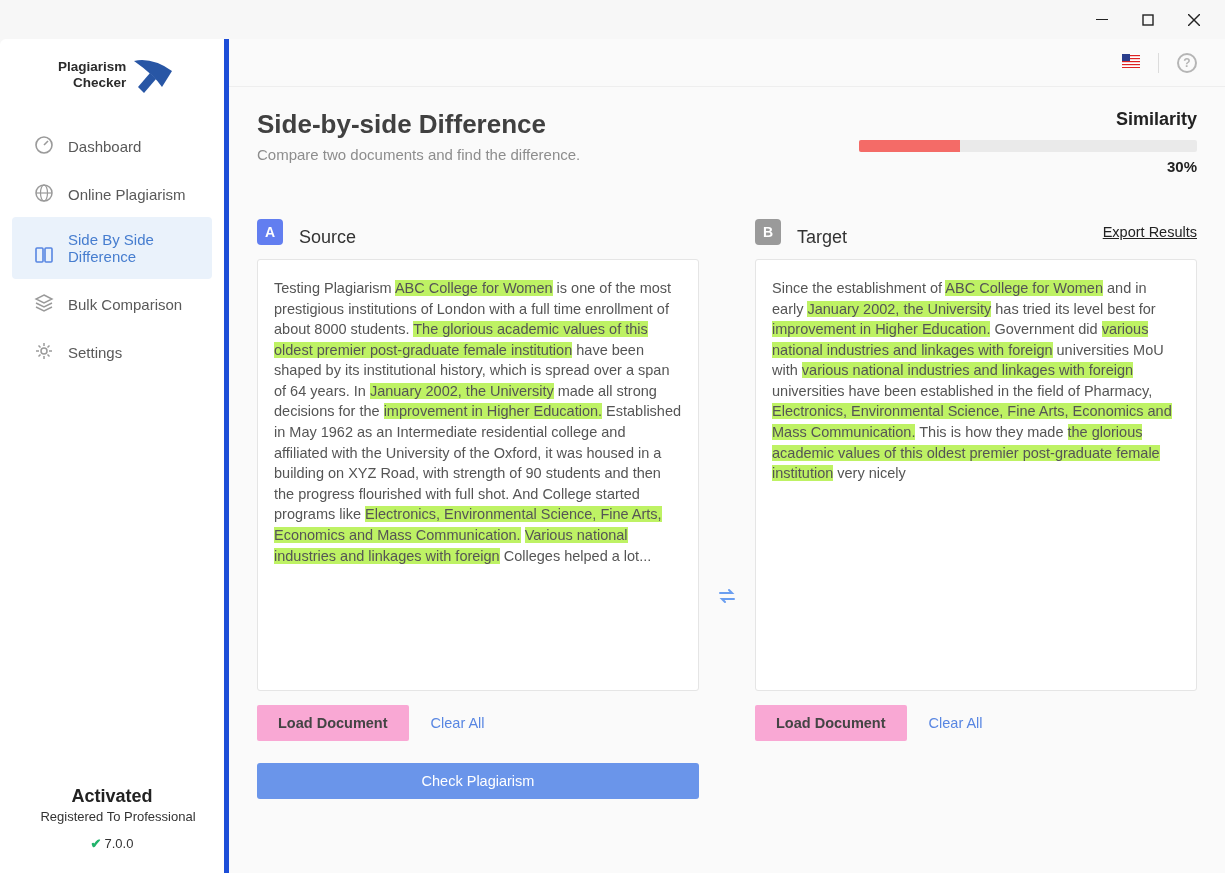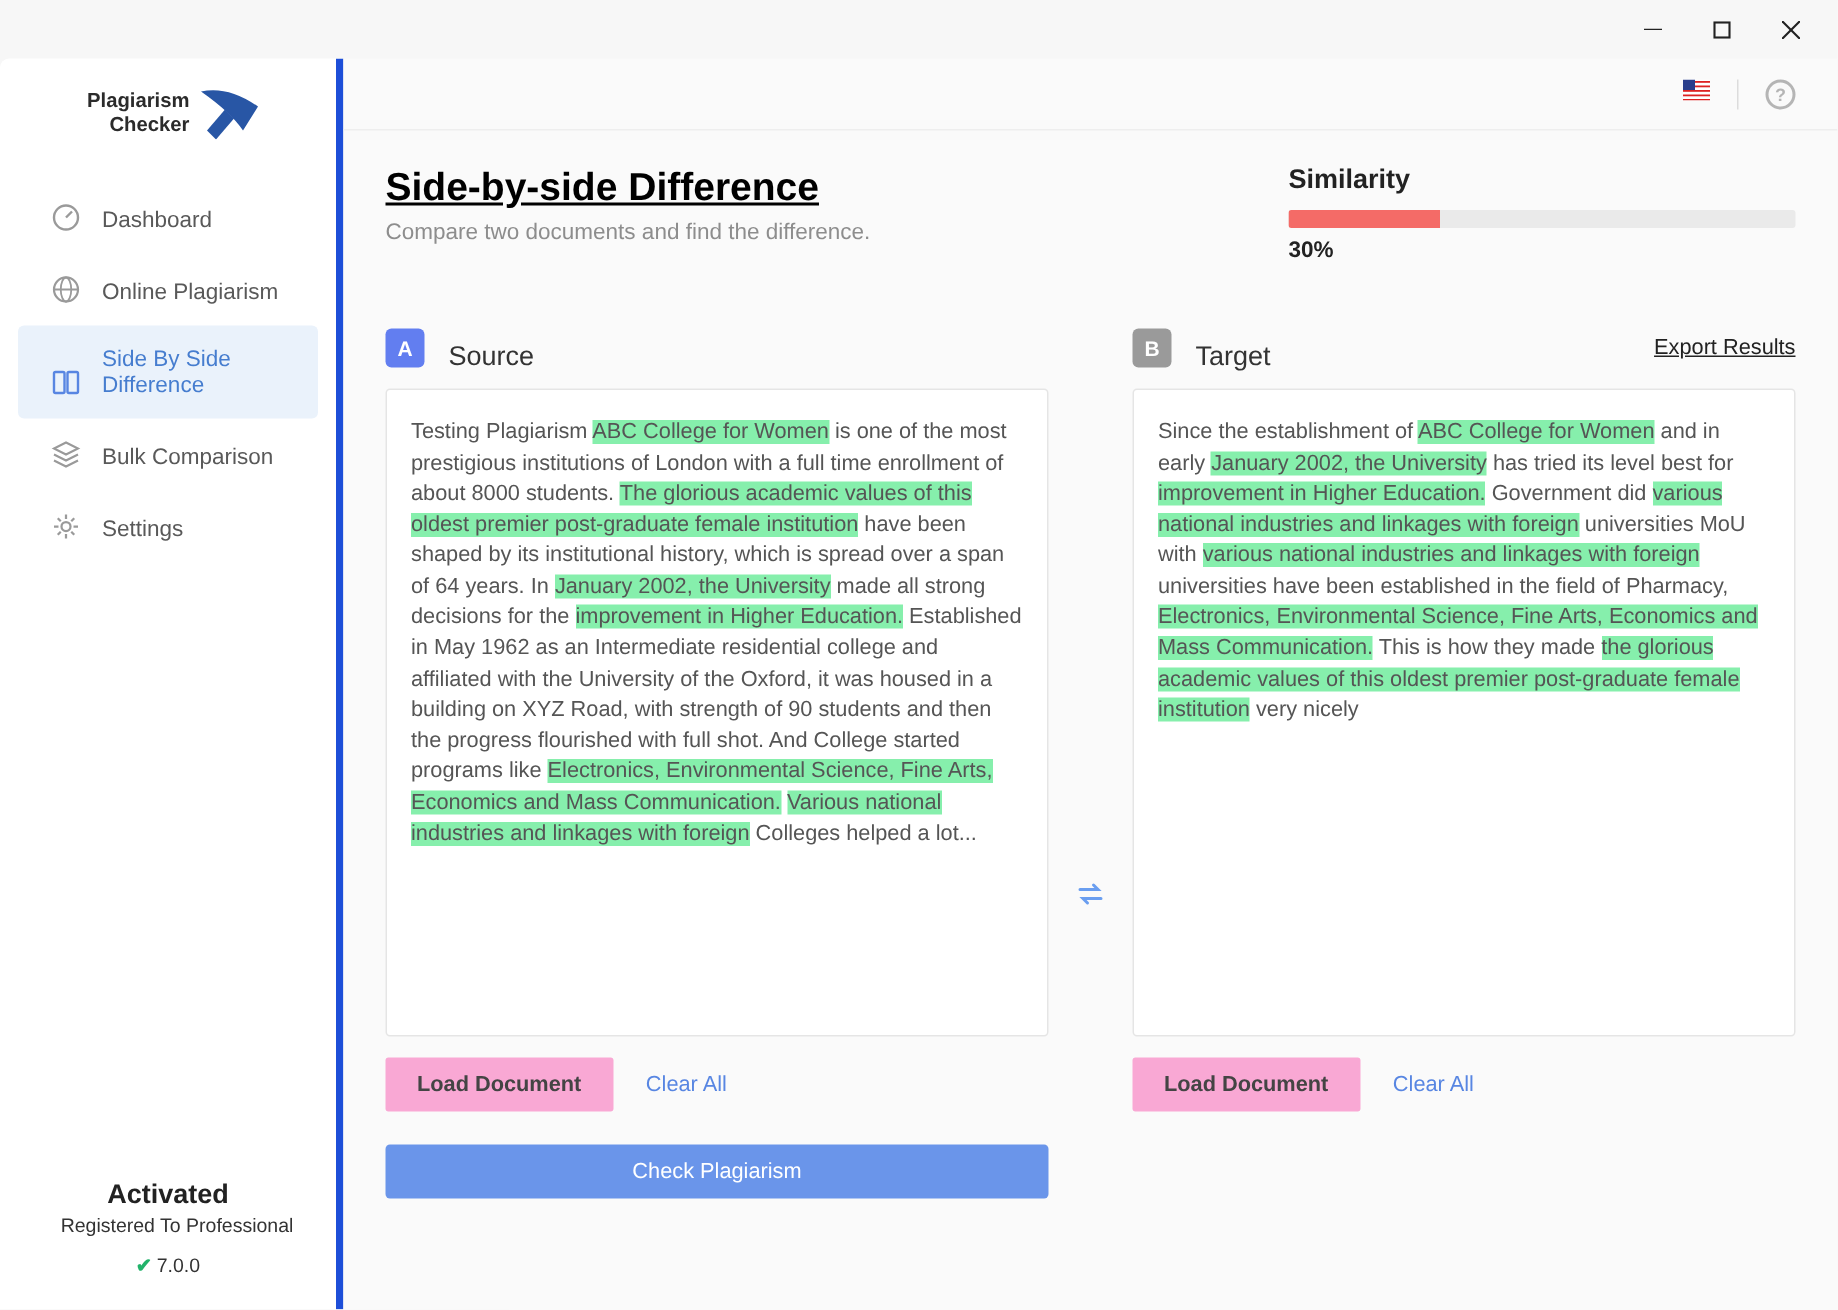--- a/index.html
+++ b/index.html
@@ -28,40 +28,40 @@
 .license-ver .check { color:#22b36b; font-weight:bold; margin-right:3px; }
 
 .content { flex:1; background:#fafafa; position:relative; }
 
 .topstrip { height:48px; display:flex; justify-content:flex-end; align-items:center; gap:18px; padding-right:28px; border-bottom:1px solid #eee; }
 .flag { width:18px; height:14px; }
 .vsep { width:1px; height:20px; background:#dcdcdc; }
 .help-icon { width:20px; height:20px; border:2px solid #b5b5b5; border-radius:50%; display:flex; align-items:center; justify-content:center; color:#b5b5b5; font-size:12px; font-weight:700; cursor:pointer; }
 
 .header-row { padding: 22px 28px 0 28px; display:flex; justify-content:space-between; align-items:flex-start; }
-.header-left h1 { font-size:26px; font-weight:700; color:#000000;text-decoration:underline; }
+.header-left h1 { font-size:26px; font-weight:700; color:#404040; }
 .header-left p { font-size:15px; color:#8d8d8d; margin-top:6px; }
-.header-right { text-align:left; }
+.header-right { text-align:right; }
 .sim-label { font-size:18px; font-weight:600; color:#222; margin-bottom:10px; }
 .sim-bar { width:338px; height:12px; background:#eaeaea; border-radius:2px; overflow:hidden; }
 .sim-fill { height:100%; background:#f46b67; width:30%; }
 .sim-pct { font-size:15px; font-weight:700; color:#222; margin-top:6px; }
 
 .panels { padding: 42px 28px 0 28px; display:flex; gap:0; position:relative; }
 .panel { width:442px; display:flex; flex-direction:column; }
 .panel-gap { width:56px; display:flex; align-items:center; justify-content:center; flex-direction:column; }
 .swap-icon { color:#6a9ef0; font-size:18px; margin-top:180px; }
 .panel-head { display:flex; align-items:center; gap:16px; margin-bottom:12px; height:30px; }
 .badge { width:26px; height:26px; border-radius:4px; display:flex; align-items:center; justify-content:center; color:#fff; font-size:14px; font-weight:600; }
 .badge.a { background:#627ef0; }
 .badge.b { background:#9a9a9a; }
 .panel-title { font-size:18px; color:#333;margin-top:11px; }
 .export { margin-left:auto; font-size:14.5px; color:#222; text-decoration:underline; cursor:pointer; }
 .doc-box { border:1px solid #e5e5e5; background:#fff; border-radius:3px; padding:18px 16px; height:432px; overflow:hidden; font-size:14.5px; line-height:1.42; color:#555; }
-.hl { background:#86efac; }
+.hl { background:#bef264; }
 .actions { display:flex; align-items:center; gap:22px; margin-top:14px; }
 .btn-gray { background:#f9a8d4; color:#444; font-size:14.5px; font-weight:600; padding:10px 21px; border:none; cursor:pointer; border-radius:2px; }
 .link-blue { color:#5886e2; font-size:14.5px; cursor:pointer; }
 .btn-blue { background:#6a95ea; color:#fff; font-size:14.5px; font-weight:500; padding:10px 30px; border:none; cursor:pointer; border-radius:3px; margin-top:22px; }
 </style>
 </head>
 <body>
 
 <div class="titlebar">
   <div class="titlebar-btn">

